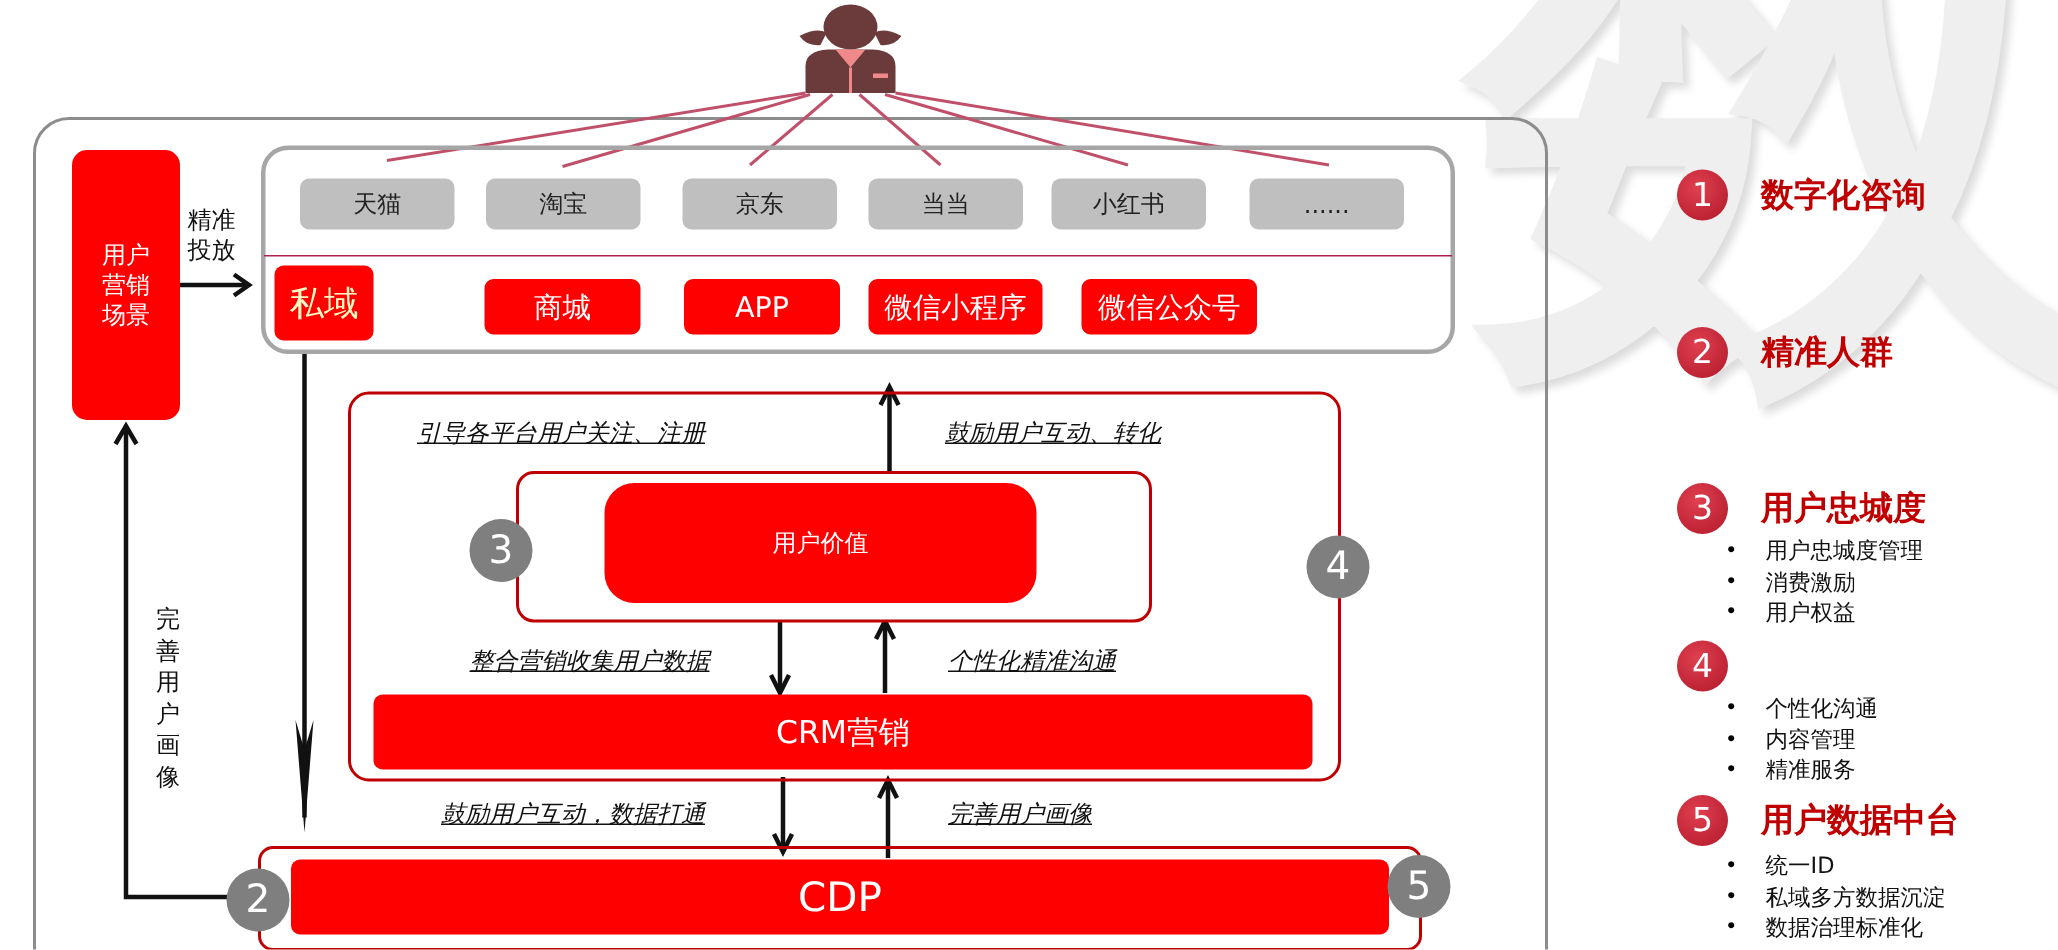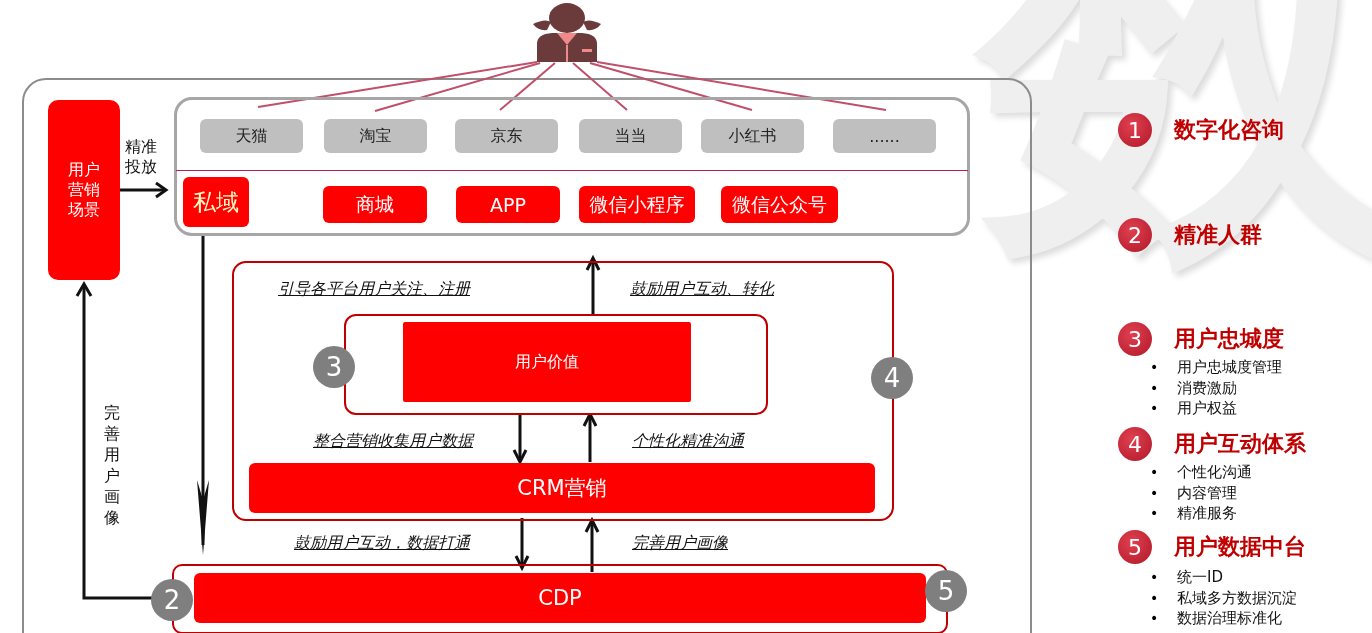--- a/index.html
+++ b/index.html
@@ -20,27 +20,27 @@
               border: 3px solid #a6a6a6; border-radius: 18px; z-index: 2; background: transparent; }
   .channel-divider { position: absolute; left: 176px; top: 170px; width: 792px; height: 1px; background: #b0204a; z-index: 3; }
   .pill-grey { position: absolute; top: 119px; height: 34px; width: 103px; background: #bfbfbf; border-radius: 6px;
                display: flex; align-items: center; justify-content: center; font-size: 16px; color: #222; z-index: 3; }
   .pill-red { position: absolute; top: 186px; height: 37px; background: #ff0000; border-radius: 6px;
               display: flex; align-items: center; justify-content: center; font-size: 19px; color: #fff; z-index: 3; }
   .private-box { position: absolute; left: 183px; top: 177px; width: 66px; height: 50px; background: #ff0000;
                  border-radius: 6px; color: #fef9c3; font-size: 23px; display: flex; align-items: center; justify-content: center; z-index: 3; }
   .box4 { position: absolute; left: 232px; top: 261px; width: 658px; height: 256px; border: 2px solid #c00000; border-radius: 14px; z-index: 2; }
   .box3 { position: absolute; left: 344px; top: 314px; width: 420px; height: 97px; border: 2px solid #c00000; border-radius: 12px; z-index: 2; background:#fff; }
-  .value-box { position: absolute; left: 403px; top: 322px; width: 288px; height: 80px; background: #ff0000; border-radius: 2px;
+  .value-box { position: absolute; left: 403px; top: 322px; width: 288px; height: 80px; background: #ff0000; border-radius: 20px;
                color: #fff; font-size: 16px; display: flex; align-items: center; justify-content: center; z-index: 3; }
   .crm-box { position: absolute; left: 249px; top: 463px; width: 626px; height: 50px; background: #ff0000; border-radius: 6px;
              color: #fff; font-size: 21px; display: flex; align-items: center; justify-content: center; z-index: 3; }
   .cdp-frame { position: absolute; left: 172px; top: 564px; width: 772px; height: 66px; border: 2px solid #c00000; border-radius: 10px; z-index: 2; }
   .cdp-box { position: absolute; left: 194px; top: 573px; width: 732px; height: 50px; background: #ff0000; border-radius: 6px;
-             color: #fff; font-size: 21px; display: flex; align-items: center; justify-content: center; z-index: 3; }
+             color: #fff; font-size: 27px; display: flex; align-items: center; justify-content: center; z-index: 3; }
   .edge-label { position: absolute; font-size: 16px; font-style: italic; text-decoration: underline; color: #111; z-index: 3; white-space: nowrap; }
   .vert-label { position: absolute; left: 104px; top: 402px; width: 20px; font-size: 16px; line-height: 21px; color: #111; z-index: 3; }
   .grey-num { position: absolute; width: 42px; height: 42px; border-radius: 50%; background: #7f7f7f; color: #fff;
               font-size: 26px; display: flex; align-items: center; justify-content: center; z-index: 4; }
   .legend { position: absolute; left: 1118px; z-index: 3; }
   .legend-head { display: flex; align-items: center; height: 36px; }
   .red-num { width: 34px; height: 34px; border-radius: 50%; background: radial-gradient(circle at 40% 35%, #e04050, #b01828);
              color: #fff; font-size: 22px; display: flex; align-items: center; justify-content: center; margin-right: 22px; flex-shrink: 0; }
   .legend-title { font-size: 22px; font-weight: bold; color: #c00000; white-space: nowrap; }
   .legend-list { margin: 0; padding: 0 0 0 32px; list-style: none; }
@@ -176,21 +176,20 @@
   </div>
   <ul class="legend-list">
     <li>用户忠城度管理</li>
     <li>消费激励</li>
     <li>用户权益</li>
   </ul>
 </div>
 <div class="legend" style="top:426px">
   <div class="legend-head">
     <div class="red-num">4</div>
-    <div class="legend-title">用户互动体系</div>
   </div>
   <ul class="legend-list">
     <li>个性化沟通</li>
     <li>内容管理</li>
     <li>精准服务</li>
   </ul>
 </div>
 <div class="legend" style="top:529px">
   <div class="legend-head">
     <div class="red-num">5</div>

